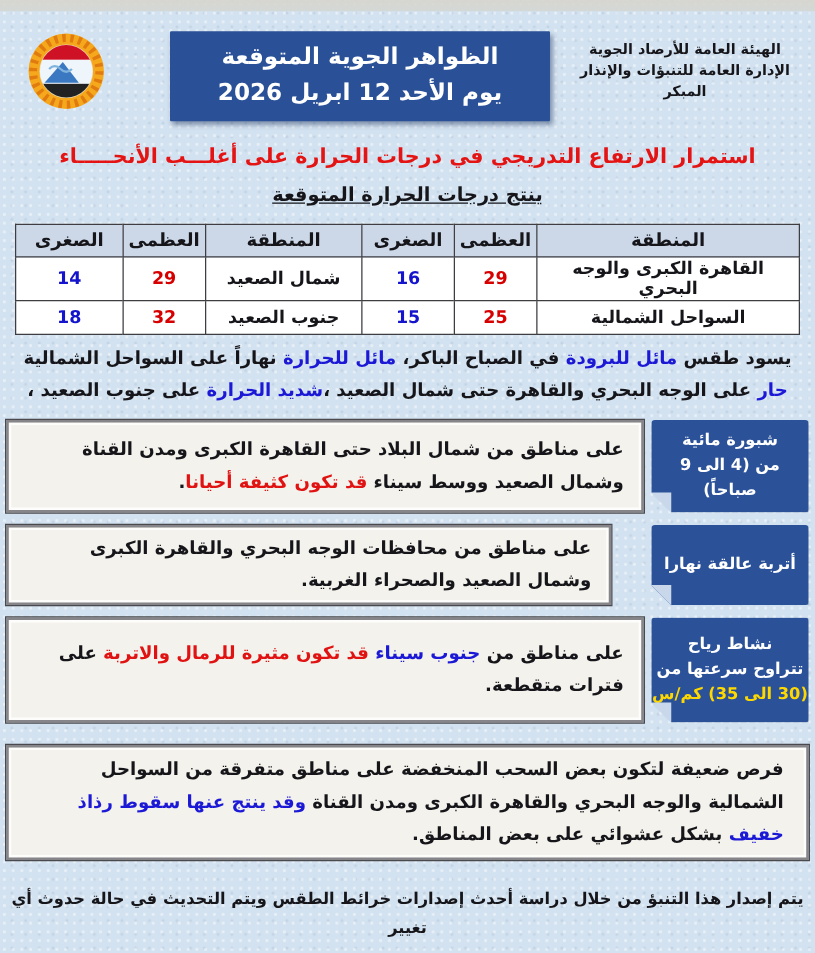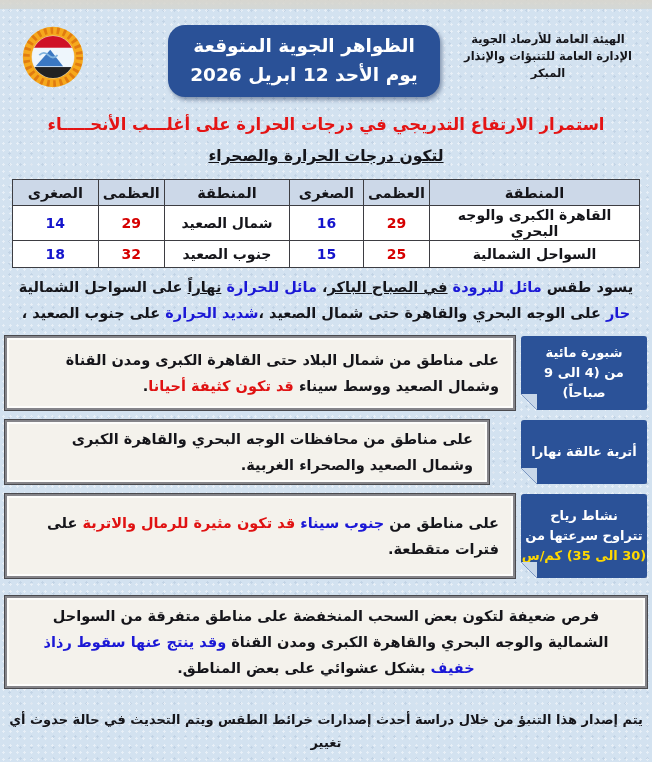--- a/index.html
+++ b/index.html
@@ -17,23 +17,23 @@
       radial-gradient(rgba(96,126,165,.14) 1px, transparent 1.4px);
     background-size:7px 7px, 11px 11px;
     background-position:0 0, 4px 5px;
   }
   .top-strip { height:9px; background:linear-gradient(#d8d4ca,#d3d6d2); opacity:.85; }
 
   
   .topbar { display:flex; align-items:flex-start; padding:14px 4px 0 0; height:92px; }
   .agency { width:200px; margin-top:8px; text-align:center; font-size:11.5px; line-height:17px; color:#15151a; }
   .title-box {
-    width:272px; margin-right:8px; margin-top:2px; padding:6px 4px 8px;
+    width:304px; margin-right:8px; margin-top:2px; padding:6px 4px 8px;
     background:#2a5197; color:#ffffff; text-align:center;
-    border-radius:17px; font-size:18.5px; line-height:29px;
+    border-radius:1px; font-size:18.5px; line-height:29px;
     box-shadow:2px 3px 4px rgba(30,50,90,.45);
   }
   .logo { margin-right:auto; margin-left:20px; margin-top:2px; width:66px; height:64px; }
 
   
   .headline { margin-top:14px; height:24px; text-align:center; font-size:16.5px; color:#e41414; }
   .caption  { margin-top:8px;  height:24px; text-align:center; font-size:15.5px; color:#15151a; text-decoration:underline; }
 
   
   table.temps { width:628px; margin:8px auto 0; border-collapse:collapse; background:#ffffff; }
@@ -64,30 +64,30 @@
   .label-yellow { color:#ffd800; }
   .content-box {
     flex:1; background:#f4f2ec; border:2px solid #85858a; outline:1px solid #4a4a4e;
     box-shadow:inset 0 0 0 2px #fdfdfb;
     padding:20px 14px; font-size:14.5px; line-height:26px; text-align:right;
     display:flex; flex-direction:column; justify-content:center;
   }
   .fog-row   { height:74px; }
   .dust-row  { height:64px;gap:32px; }
   .wind-row  { height:84px; }
-  .clouds-box{ margin:18px 5px 0 5px; height:92px; padding:2px 18px;text-align:center; }
+  .clouds-box{ margin:18px 5px 0 5px; height:92px; padding:2px 18px; }
 
   
   .footer { margin-top:20px; text-align:center; font-size:13px; line-height:23px; color:#15151a; }
 
   
   .seg-k  { color:#15151a; }
   .seg-b  { color:#1b18d6; }
   .seg-r  { color:#e01212; }
-  .seg-ku { color:#15151a; text-decoration:underline; }
+  .seg-ku { color:#15151a; }
   .seg-bu { color:#1b18d6; text-decoration:underline; }
 </style>
 </head>
 <body>
 
 <div class="page">
   <div class="top-strip"></div>
 
   <header class="topbar">
     <div class="agency">
@@ -111,21 +111,21 @@
           <rect x="10" y="25" width="50" height="22" fill="#eef6fc"></rect>
           <path d="M16 45 L32 27 L46 45 Z" fill="#3b78c2"></path>
           <path d="M20 33 q5 -5 10 0 q5 5 10 0" fill="none" stroke="#7fb2dd" stroke-width="2"></path>
           <rect x="10" y="46" width="50" height="14" fill="#222222"></rect>
         </g>
       </svg>
     </div>
   </header>
 
   <div class="headline">استمرار الارتفاع التدريجي في درجات الحرارة على أغلـــب الأنحـــــاء</div>
-  <div class="caption">لتكون درجات الحرارة والصحراء</div>
+  <div class="caption">ينتج درجات الحرارة المتوقعة</div>
 
   <table class="temps" dir="rtl">
     <colgroup>
       <col style="width:212px">
         <col style="width:62px">
         <col style="width:74px">
       <col style="width:126px">
         <col style="width:60px">
         <col style="width:86px">
     </colgroup>

